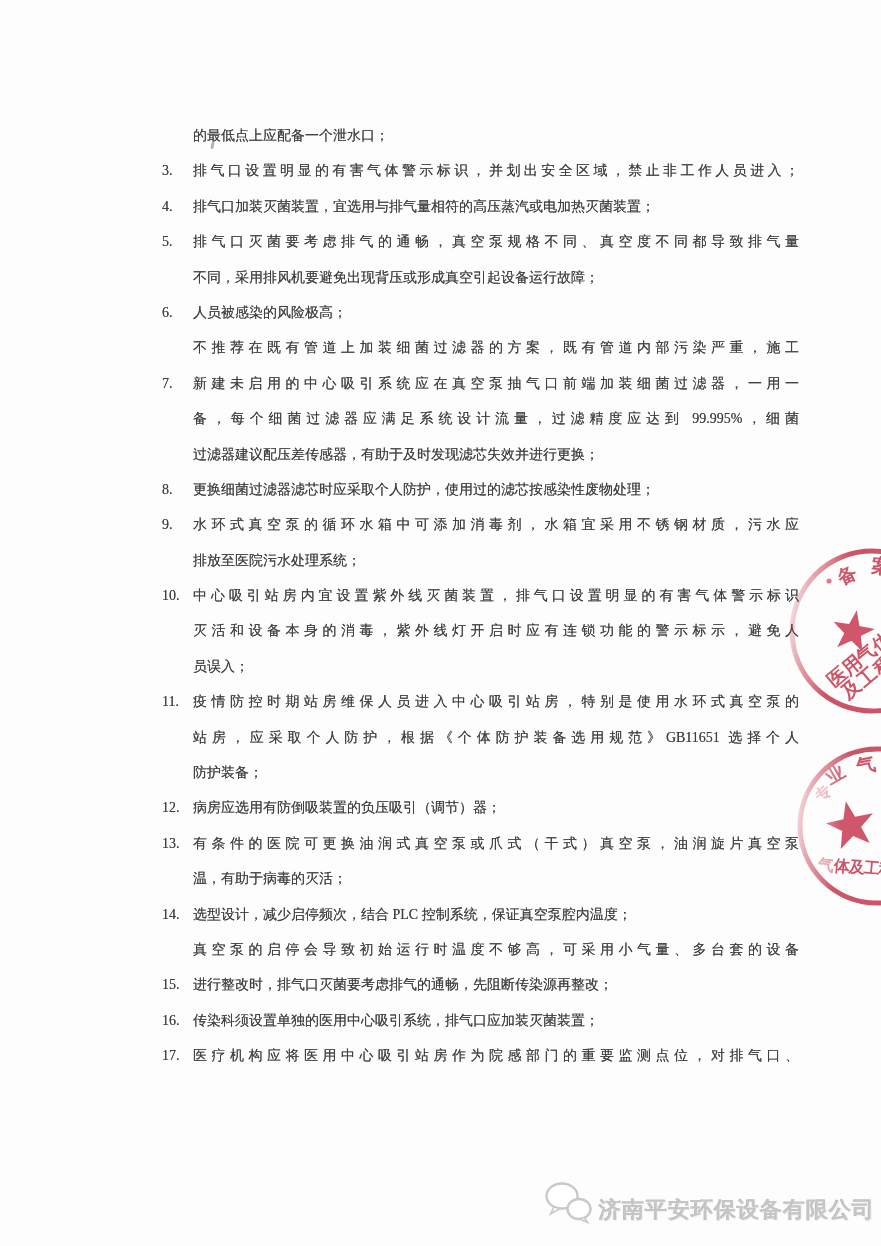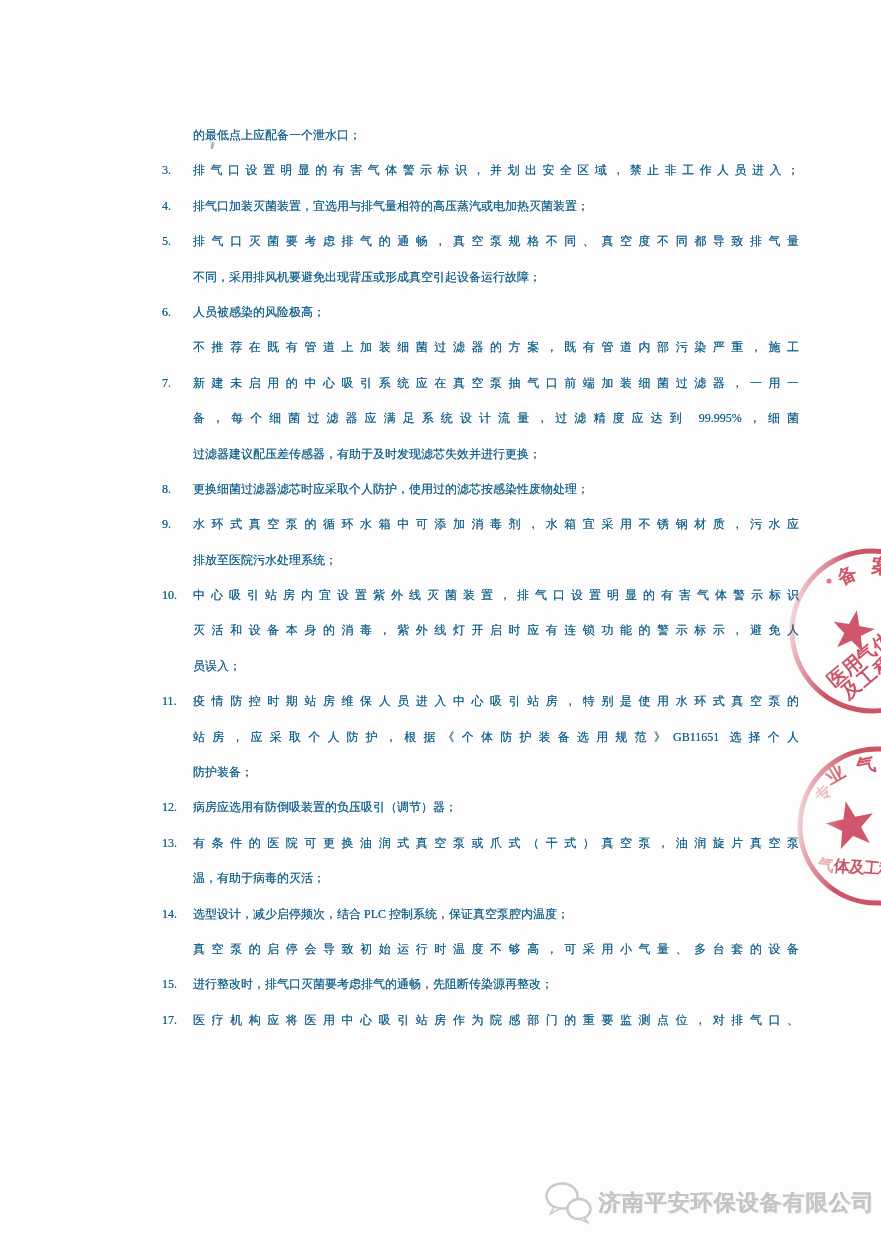--- a/index.html
+++ b/index.html
@@ -8,22 +8,22 @@
     background:#fdfdfd;
     position:relative;
     overflow:hidden;
     font-family:"Liberation Serif","DejaVu Serif",serif;
   }
   
   .text-block{
     position:absolute;
     left:193px;top:118px;
     width:606px;
-    font-size:12px;
-    color:#0369a1;
+    font-size:14px;
+    color:#404040;
     text-shadow:0 0 0.6px rgba(58,58,58,0.75);
   }
   .item{position:relative;}
   .item-num{
     position:absolute;left:-31px;top:0;
     width:30px;height:35.4px;line-height:35.4px;
     text-align:left;
   }
   .line{
     height:35.4px;line-height:35.4px;
@@ -54,21 +54,21 @@
     mask-image:linear-gradient(97deg,transparent 4%,rgba(0,0,0,.5) 26%,#000 55%);
   }
   .stamp svg{overflow:visible;display:block;}
   .seal-char{
     font-family:"Liberation Serif","DejaVu Serif",serif;
     font-weight:bold;
   }
   
   .footer{
     position:absolute;left:543px;top:1181px;
-    display:flex;align-items:center;
+    display:flex;align-items:flex-end;
   }
   .footer-text{
     margin-left:6px;
     font-size:22px;font-weight:bold;
     color:#c5c5c5;letter-spacing:1px;
     text-shadow:1px 1px 0 #f2f2f2, -0.5px -0.5px 0 #b9b9b9;
     white-space:nowrap;
   }
 </style>
 </head>
@@ -177,20 +177,26 @@
       </div>
   </div>
 
   <div class="item">
     <span class="item-num">15.</span>
     <div>
         <div class="line">进行整改时，排气口灭菌要考虑排气的通畅，先阻断传染源再整改；</div>
       </div>
   </div>
 
+  <div class="item">
+    <span class="item-num">16.</span>
+    <div>
+        <div class="line">传染科须设置单独的医用中心吸引系统，排气口应加装灭菌装置；</div>
+      </div>
+  </div>
 
   <div class="item">
     <span class="item-num">17.</span>
     <div>
         <div class="line fill">医疗机构应将医用中心吸引站房作为院感部门的重要监测点位，对排气口、</div>
       </div>
   </div>
 </div>
 
 <div class="speck"></div>

